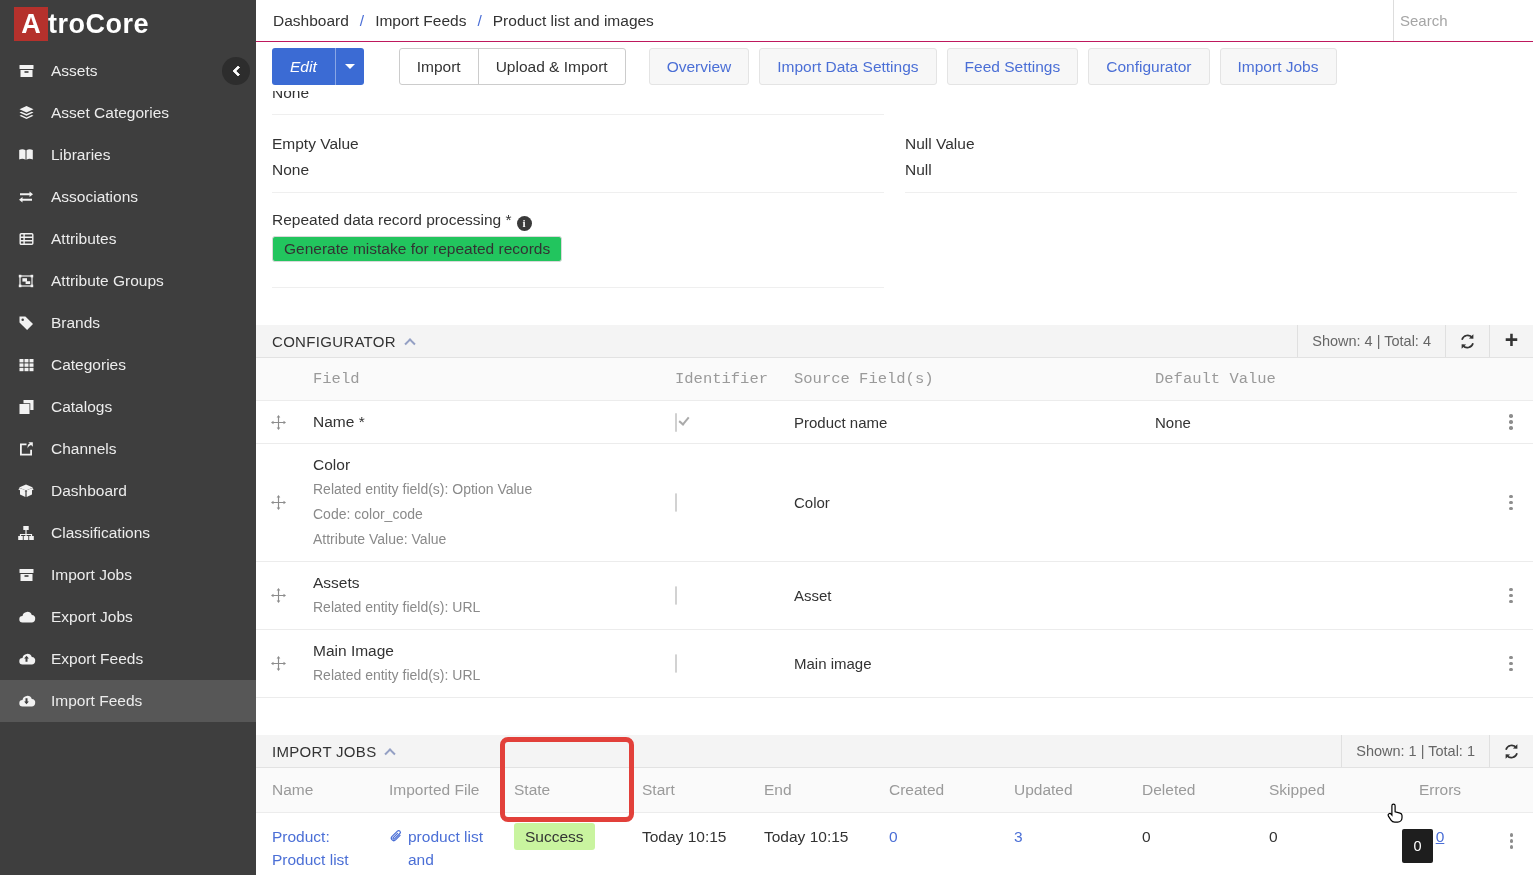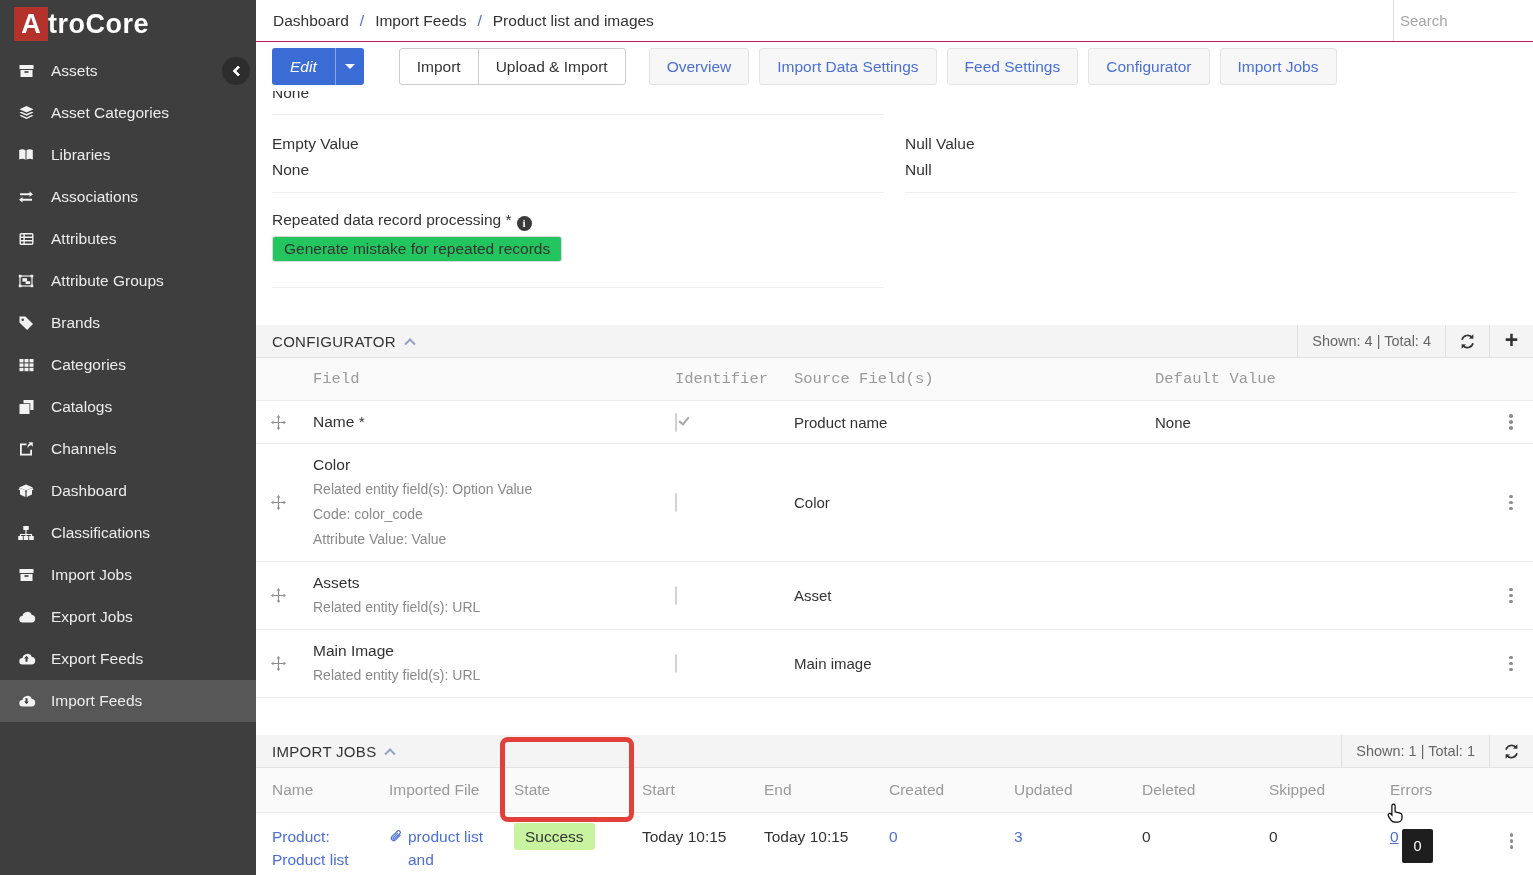--- a/index.html
+++ b/index.html
@@ -86,21 +86,21 @@
 
   
   .ij-panel { margin-top:0; }
   .ij-head, .ij-row { display:grid; grid-template-columns:116px 128px 128px 122px 123px 127px 127px 128px 120px 115px 1fr; }
   .ij-head { height:45px; background:#fafafa; border-bottom:1px solid #ececec; color:#9a9a9a; font-size:15.5px; align-items:center; }
   .ij-row { min-height:120px; align-items:start; font-size:15.5px; }
   .ij-row > div { padding-top:12px; line-height:23px; }
   .pl-name { padding-left:16px; } .pl-file { padding-left:17px; } .pl-state { padding-left:14px; }
   .pl-start { padding-left:14px; } .pl-end { padding-left:14px; } .pl-created { padding-left:16px; }
   .pl-updated { padding-left:14px; } .pl-deleted { padding-left:15px; } .pl-skipped { padding-left:14px; }
-  .pl-errors { padding-left:15px; }
+  .pl-errors { padding-left:15px;text-align:center; }
   .link { color:#4b6fd6; cursor:pointer; }
   .file-cell { display:flex; gap:4px; align-items:flex-start; }
   .file-cell svg { margin-top:4px; flex-shrink:0; }
   .badge-success { display:inline-block; background:#c9f49f; border-radius:3px; padding:2px 11px; color:#333; margin-top:-2px; }
   .errors-link { text-decoration:underline; }
   .ij-row .kebab { justify-self:center; margin-top:16px; }
 
   
   .annotation-red { position:absolute; left:244px; top:737px; width:134px; height:85px; border:5px solid #e2403a; border-radius:8px; pointer-events:none; z-index:5; }
   .cursor-overlay { position:absolute; left:1128px; top:801px; z-index:7; pointer-events:none; }

